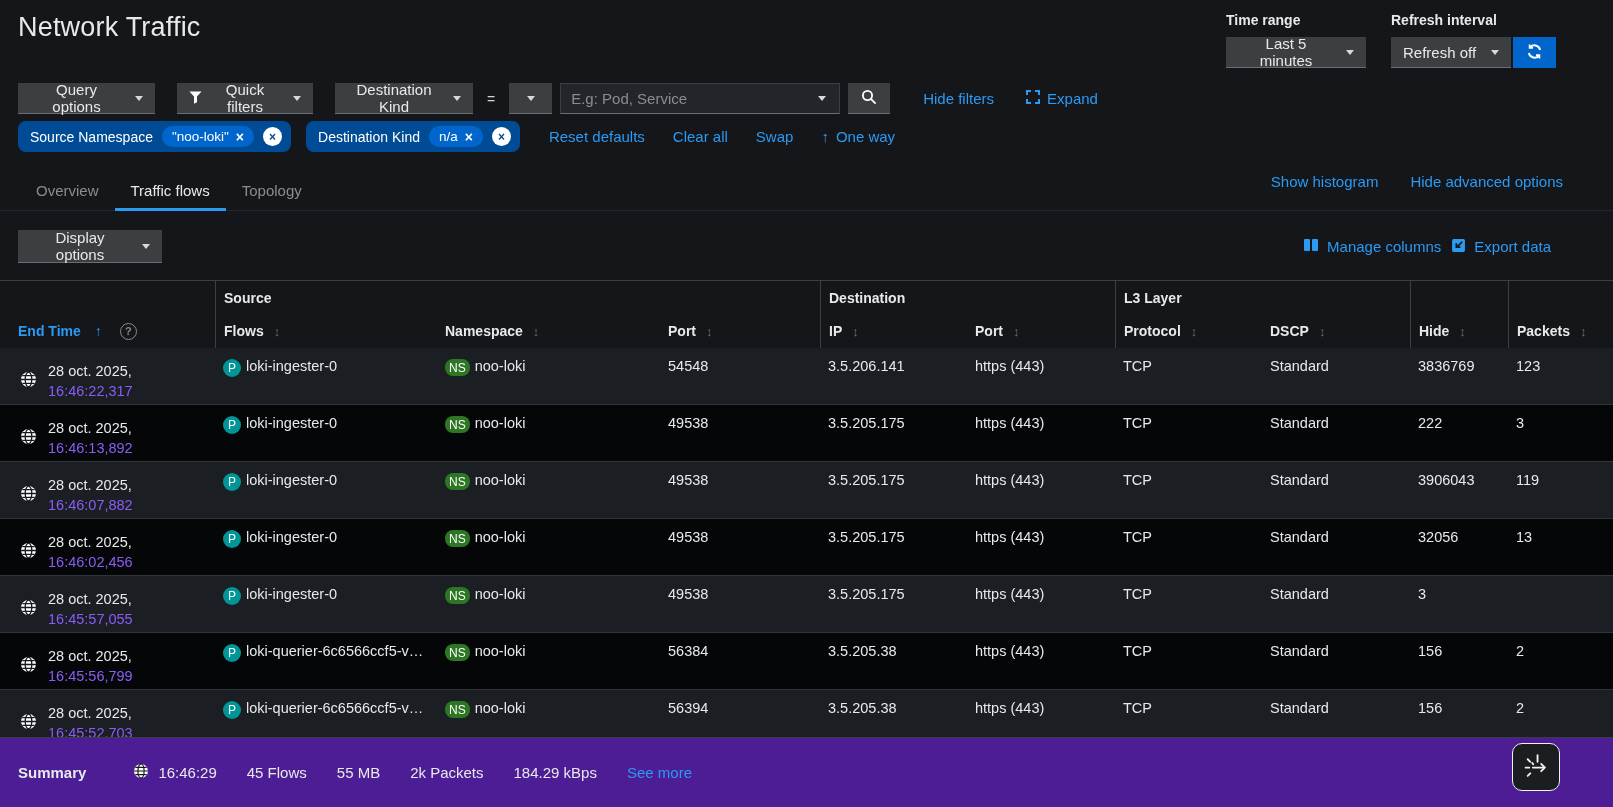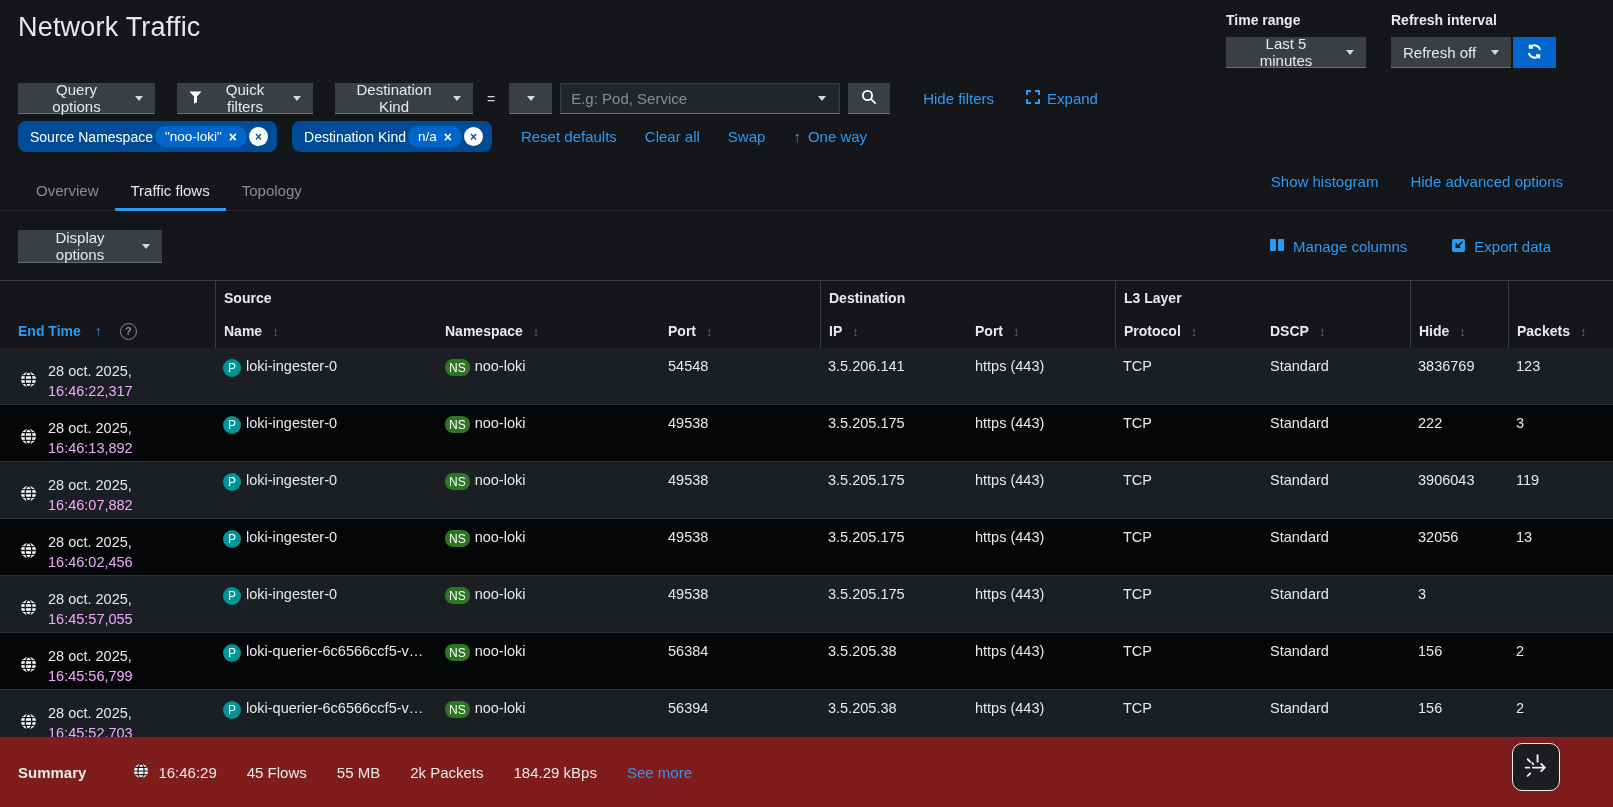--- a/index.html
+++ b/index.html
@@ -41,42 +41,42 @@
   .filter-input-group input::placeholder { color:#8a8d90; }
   .input-caret-btn { width:34px; height:100%; background:transparent; border:none; display:flex; align-items:center; justify-content:center; cursor:pointer; }
   .input-caret-btn .caret { margin-left:0; }
   .search-btn { width:42px; height:31px; margin-left:8px; background:#3c3f42; border:none; border-bottom:1px solid #6a6e73; display:flex; align-items:center; justify-content:center; cursor:pointer; }
   a.link { color:#2b9af3; text-decoration:none; font-size:15px; cursor:pointer; }
   .hide-filters { margin-left:33px; }
   .expand-link { margin-left:32px; display:inline-flex; align-items:center; gap:7px; }
 
   
   .chips-row { display:flex; align-items:center; padding:0 18px; margin-top:7px; height:31px; }
-  .chip-group { display:flex; align-items:center; background:#004b95; border-radius:8px; height:31px; padding:0 9px 0 12px; gap:2px; }
+  .chip-group { display:flex; align-items:center; background:#004b95; border-radius:8px; height:31px; padding:0 9px 0 12px; gap:9px; }
   .chip-group + .chip-group { margin-left:15px; }
   .chip-cat { font-size:14px; color:#fff; }
   .chip { display:inline-flex; align-items:center; gap:7px; background:#0066cc; color:#fff; border-radius:12px; padding:3px 10px; font-size:13.5px; cursor:pointer; }
   .chip-x { font-weight:700; font-size:14px; line-height:1; cursor:pointer; }
   .chip-group-close { width:19px; height:19px; border-radius:50%; background:#fff; color:#004b95; display:flex; align-items:center; justify-content:center; font-size:12px; font-weight:700; cursor:pointer; }
   .chip-links { display:flex; align-items:center; gap:28px; margin-left:29px; }
   .one-way { display:inline-flex; align-items:center; gap:7px; }
   .up-arrow-glyph { font-weight:700; }
 
   
   .tabs-row { display:flex; justify-content:space-between; margin-top:21px; border-bottom:1px solid #24262b; padding:0 50px 0 20px; }
   .tabs { display:flex; }
   .tab { padding:9px 16px 11px; font-size:15px; color:#8a8d90; cursor:pointer; position:relative; }
   .tab.active { color:#e8e9ea; }
   .tab.active::after { content:""; position:absolute; left:0; right:0; bottom:-1px; height:3px; background:#2b9af3; }
   .view-links { display:flex; gap:32px; padding-bottom:12px; }
 
   
   .table-toolbar { display:flex; align-items:center; justify-content:space-between; padding:0 62px 0 18px; margin-top:19px; }
   .sel-display { width:144px; height:33px; }
-  .col-actions { display:flex; align-items:center; gap:44px; }
+  .col-actions { display:flex; align-items:center; gap:10px; }
   .icon-link { display:inline-flex; align-items:center; gap:8px; color:#2b9af3; font-size:15px; text-decoration:none; cursor:pointer; }
 
   
   .table-section { flex:1; margin-top:17px; overflow:hidden; display:flex; flex-direction:column; }
   .thead { border-top:1px solid #3c3f42; }
   .tgroups { display:grid; grid-template-columns:215px 605px 295px 295px 98px minmax(0,1fr); height:33px; align-items:center; }
   .tgroups .gcell { height:100%; display:flex; align-items:center; padding-left:8px; font-weight:700; font-size:14px; }
   .tgroups .gcell.bl { border-left:1px solid #3c3f42; }
   .tcols { display:grid; grid-template-columns:215px 222px 223px 160px 147px 148px 147px 148px 98px minmax(0,1fr); height:34px; align-items:center; }
   .tcols .hcell { height:100%; display:flex; align-items:center; padding-left:8px; font-weight:700; font-size:14px; gap:10px; }
@@ -86,28 +86,28 @@
   .sort-active { color:#2b9af3; font-size:14px; font-weight:700; cursor:pointer; }
   .help-icon { width:17px; height:17px; border:1.5px solid #8a8d90; border-radius:50%; color:#8a8d90; font-size:11px; font-weight:700; display:flex; align-items:center; justify-content:center; margin-left:4px; cursor:pointer; }
 
   .tbody {}
   .trow { display:grid; grid-template-columns:215px 222px 223px 160px 147px 148px 147px 148px 98px minmax(0,1fr); height:57px; border-bottom:1px solid #30333a; cursor:pointer; }
   .trow.odd { background:#1b1e22; }
   .trow.even { background:#050607; }
   .cell { padding:10px 6px 0 8px; font-size:14.5px; white-space:nowrap; overflow:hidden; }
   .c-endtime { padding-left:20px; display:flex; gap:11px;align-items:center; }
   .dt { display:flex; flex-direction:column; line-height:20px; }
-  .dt .time { color:#f0abfc; }
+  .dt .time { color:#8b5cf6; }
   .name-wrap { display:flex; align-items:flex-start; gap:5px; }
   .badge-pod { flex:0 0 auto; width:18px; height:18px; border-radius:50%; background:#009596; color:#fff; font-size:12px; font-weight:500; display:flex; align-items:center; justify-content:center; margin-top:1px; }
   .badge-ns { flex:0 0 auto; height:17px; border-radius:8px; background:#2d7623; color:#fff; font-size:12px; font-weight:500; display:flex; align-items:center; justify-content:center; padding:0 4px; margin-top:1px; }
   .val { overflow:hidden; text-overflow:ellipsis; }
 
   
-  .summary-bar { height:70px; background:#7f1d1d; border-top:1px solid #3c3f42; display:flex; align-items:center; padding:0 18px; gap:30px; }
+  .summary-bar { height:70px; background:#4c1d95; border-top:1px solid #3c3f42; display:flex; align-items:center; padding:0 18px; gap:30px; }
   .summary-label { font-weight:700; font-size:15px; }
   .summary-time { display:flex; align-items:center; gap:9px; margin-left:17px; font-size:15px; }
   .summary-stat { font-size:15px; }
   .see-more { font-size:15px; }
 
   
   .panel-toggle { position:absolute; right:53px; bottom:16px; width:48px; height:48px; border:1.5px solid #f0f0f0; border-radius:10px; background:#1b1d21; display:flex; align-items:center; justify-content:center; cursor:pointer; }
 </style>
 </head>
 <body>
@@ -273,21 +273,21 @@
         <div class="gcell bl"></div>
         <div class="gcell bl"></div>
       </div>
       <div class="tcols">
         <div class="hcell endtime">
           <span>End Time</span>
           <span class="sort-active">↑</span>
           <span class="help-icon">?</span>
         </div>
         <div class="hcell bl">
-          <span>Name</span>
+          <span>Flows</span>
           <span class="sort-glyph">↕</span>
         </div>
         <div class="hcell">
           <span>Namespace</span>
           <span class="sort-glyph">↕</span>
         </div>
         <div class="hcell">
           <span>Port</span>
           <span class="sort-glyph">↕</span>
         </div>

